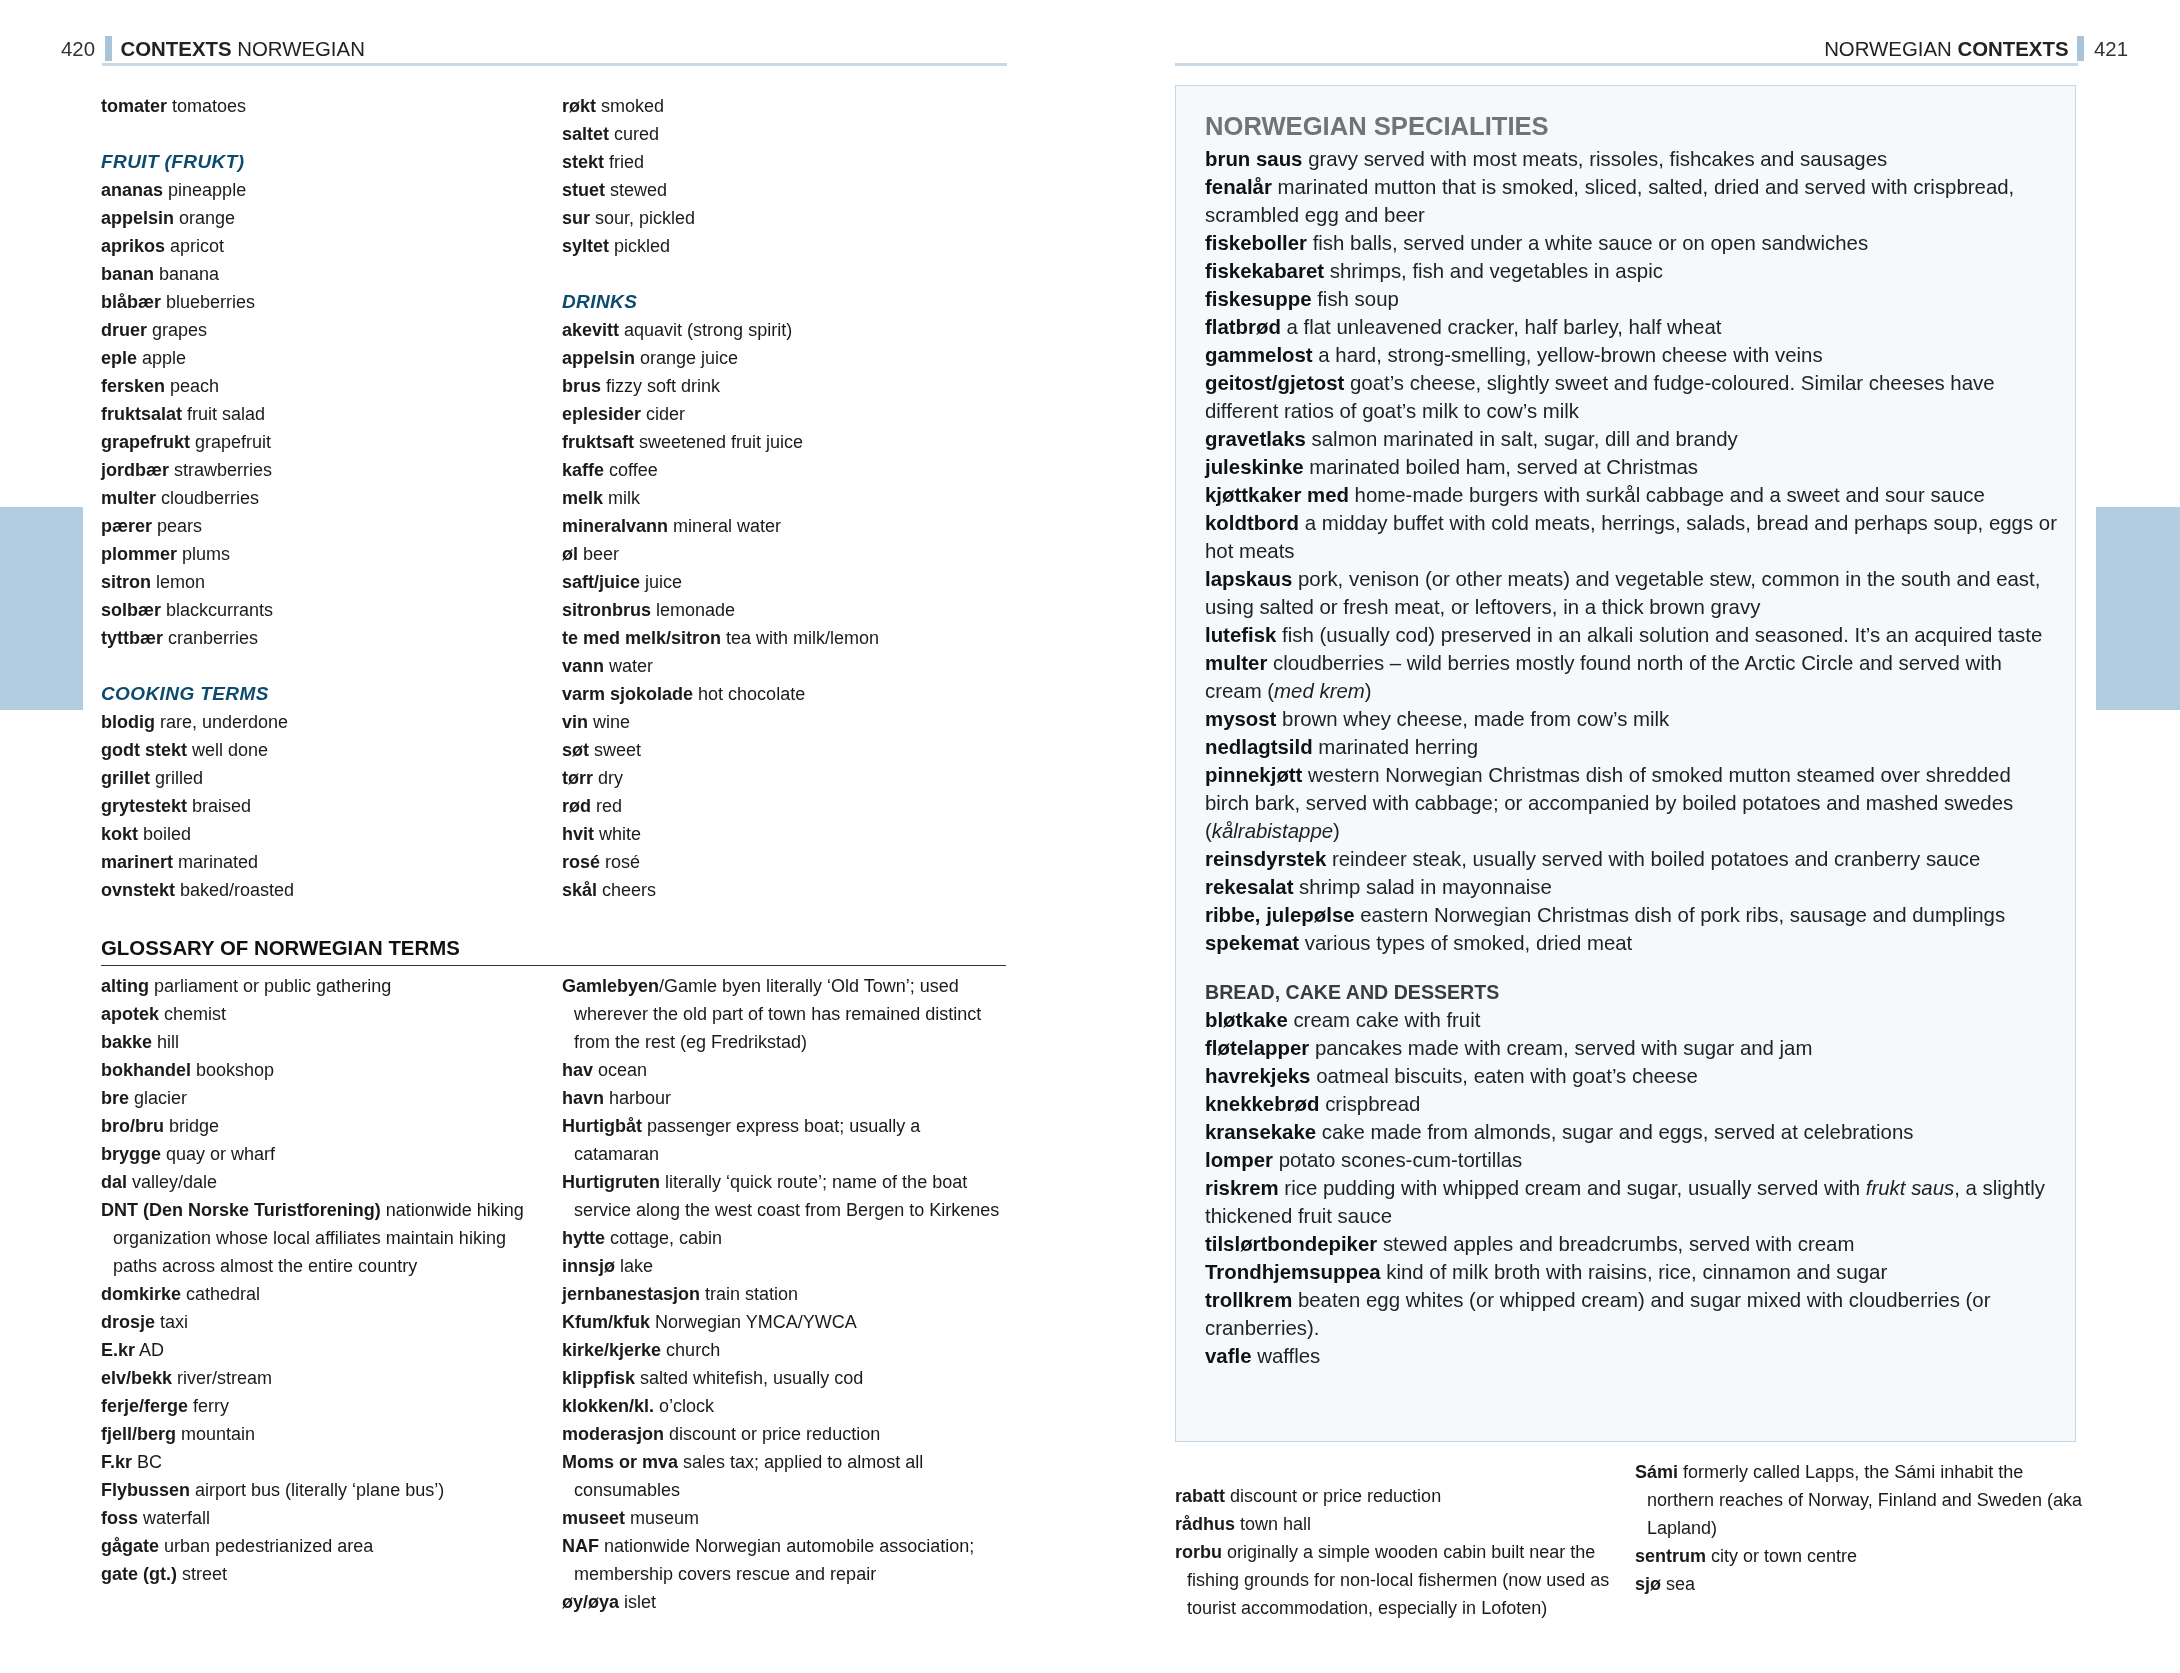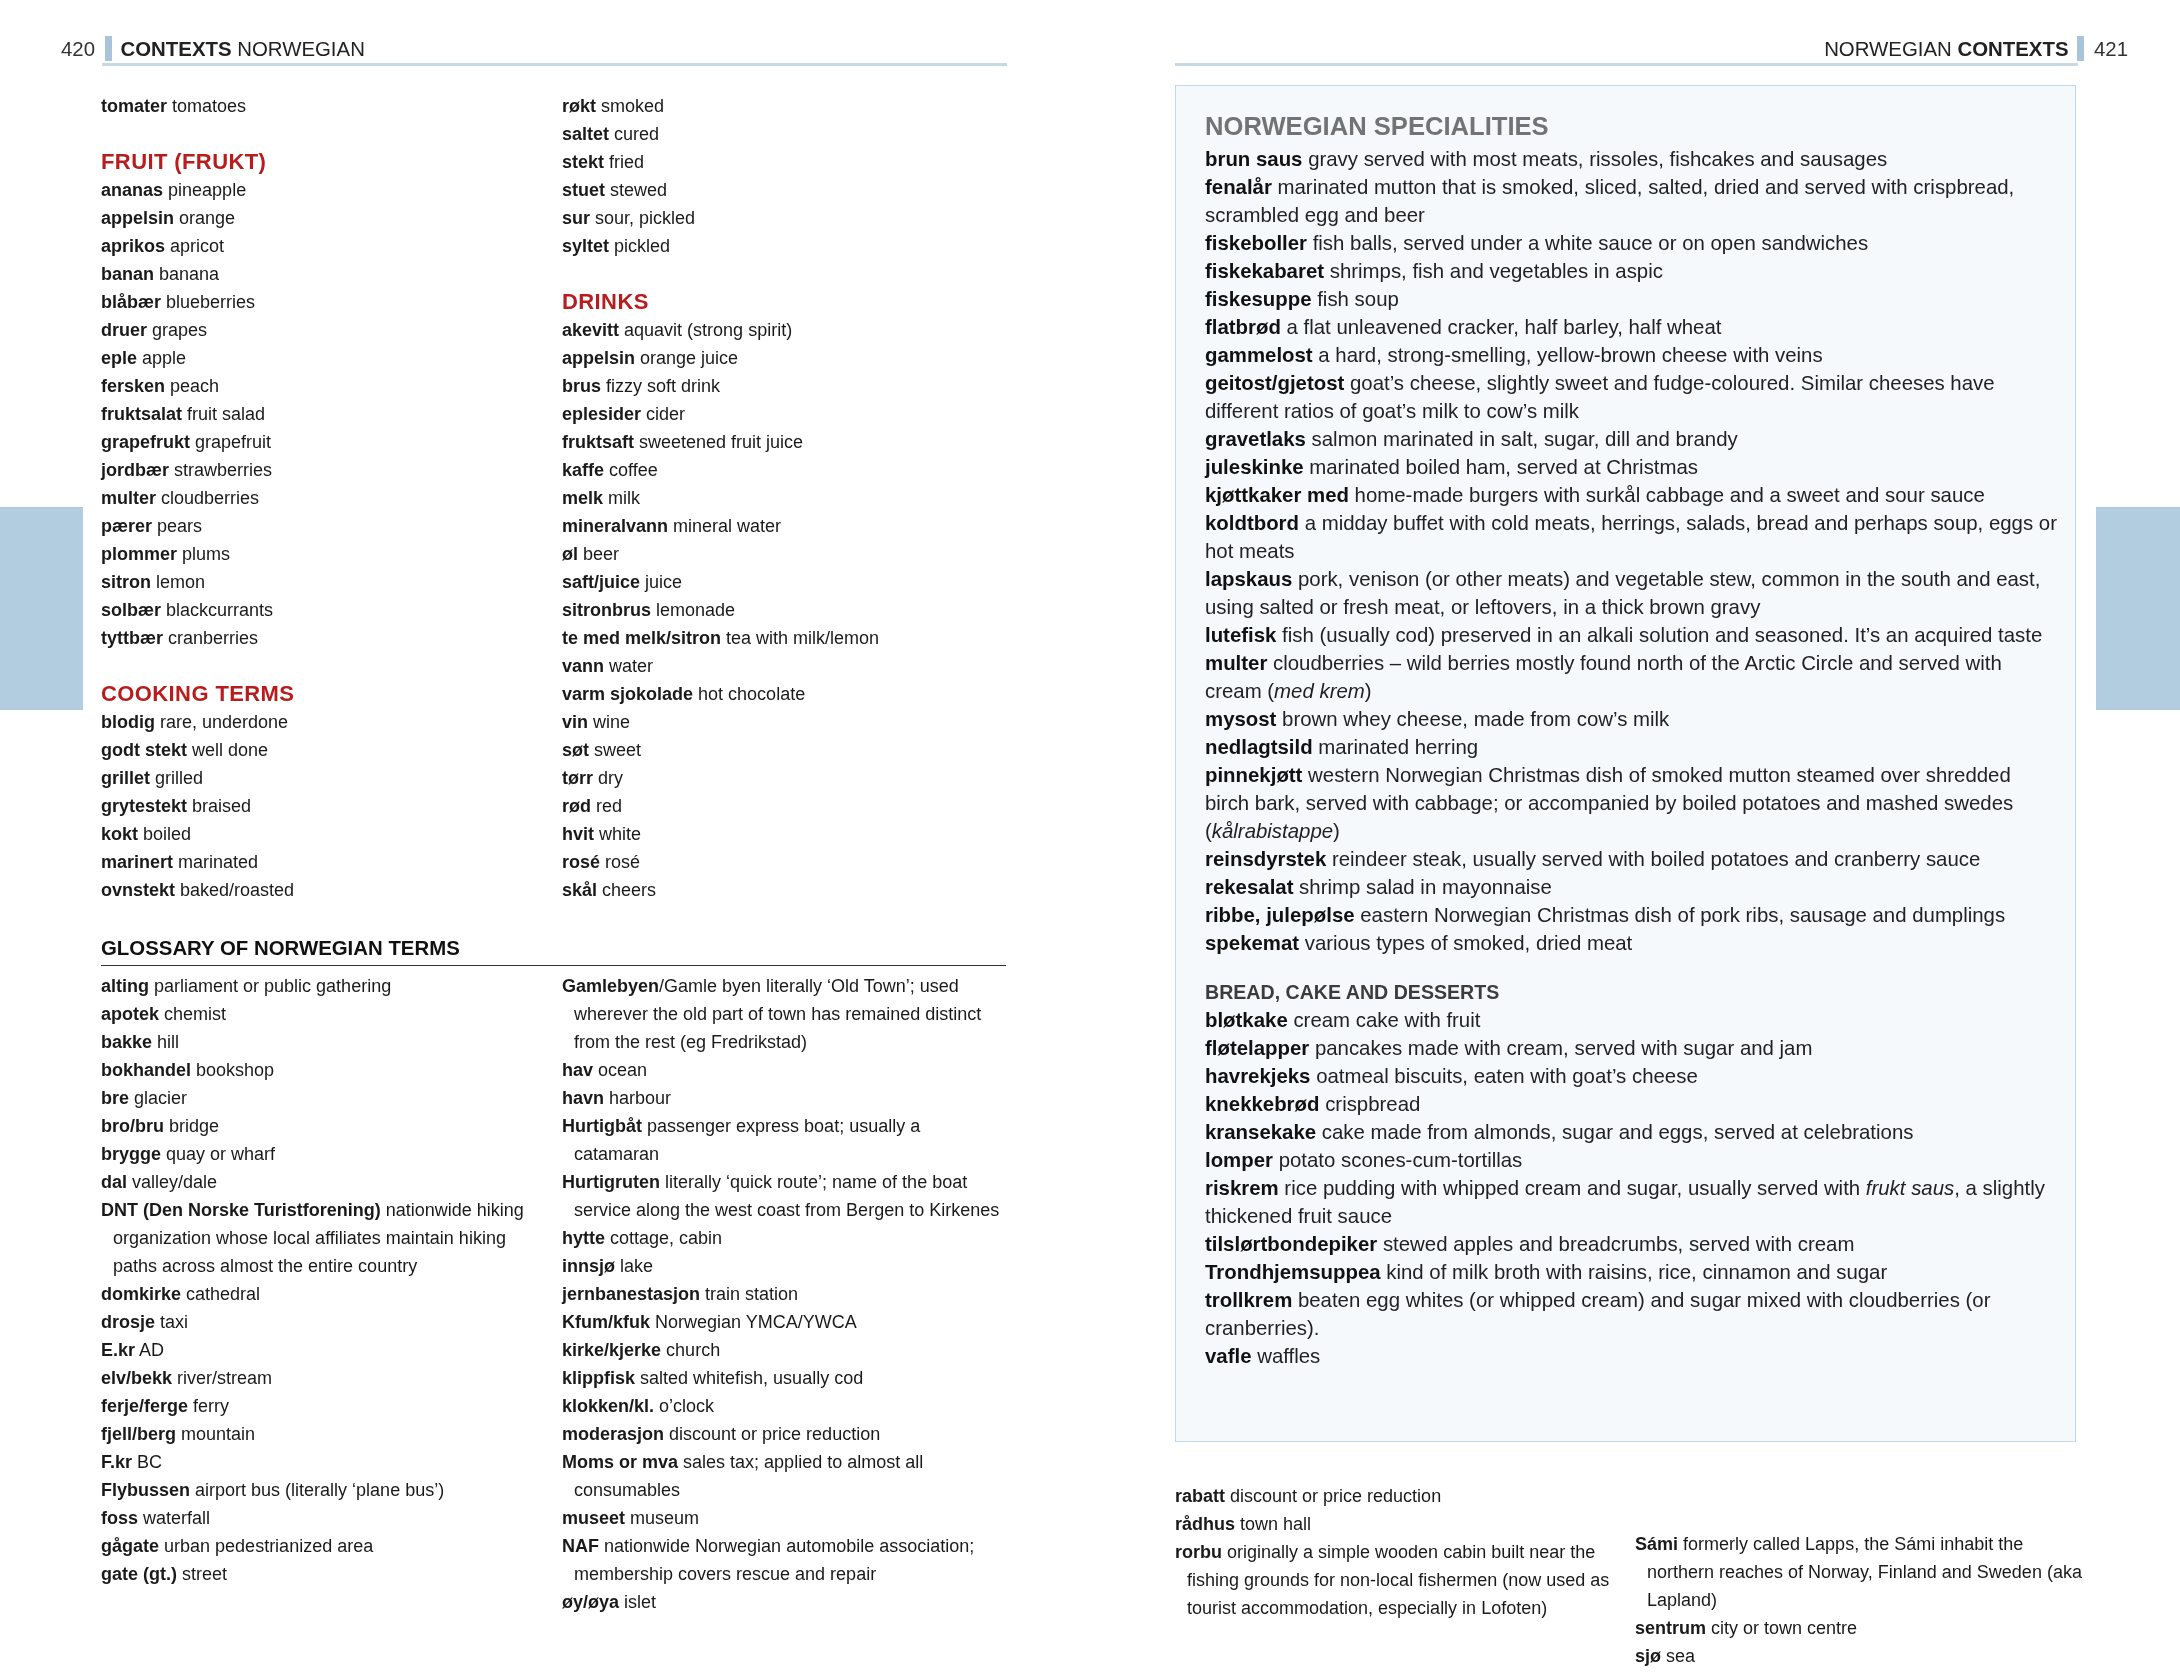--- a/index.html
+++ b/index.html
@@ -24,41 +24,41 @@
   #head-right .marker { margin:0 10.2px 0 8.5px; }
   .head-rule { position:absolute; top:63px; height:2.6px; background:#c8d9e6; }
   #rule-left { left:102px; width:905px; }
   #rule-right { left:1175px; width:903px; }
 
   
   .col { position:absolute; font-size:18px; line-height:28px; }
   .entry { white-space:nowrap; }
   .entry .t { font-weight:700; }
   .entry.wrap { white-space:normal; padding-left:12px; text-indent:-12px; }
-  .sec-head { font-weight:700; font-size:22px; color:#b91c1c; letter-spacing:0.4px; line-height:28px; }
+  .sec-head { font-weight:700; font-size:19px; color:#0c4a6e; letter-spacing:0.4px; line-height:28px;font-style:italic; }
   .gap { height:28px; }
 
   #col-l1 { left:101px; top:92px; width:443px; }
   #col-l2 { left:562px; top:92px; width:460px; }
 
   #gloss-head { position:absolute; left:101px; top:934px; width:905px; font-size:20.4px; font-weight:700; line-height:29px; color:#111; border-bottom:1.7px solid #333; padding-bottom:2px; }
 
   #col-g1 { left:101px; top:972px; width:443px; }
   #col-g2 { left:562px; top:972px; width:443px; }
 
   
   #spec-box { position:absolute; left:1175px; top:85px; width:901px; height:1357px; background:#f6f9fc; border:1.7px solid #c3d8e7; box-sizing:border-box; }
   #spec-inner { position:absolute; left:29px; top:22px; width:852px; font-size:20.4px; line-height:28px; color:#222; }
   #spec-title { font-size:25.6px; font-weight:700; color:#737373; line-height:37px; margin-bottom:0px; }
   #spec-inner .entry { white-space:normal; }
   #spec-inner .t { font-weight:700; color:#111; }
   #bread-head { font-size:19.6px; font-weight:700; color:#3c3c3c; margin-top:21px; line-height:28px; }
 
   #col-r1 { left:1175px; top:1482px; width:443px; }
-  #col-r2 { left:1635px; top:1530px; width:451px; }
+  #col-r2 { left:1635px; top:1458px; width:451px; }
 </style>
 </head>
 <body>
 
 <div id="tab-left" class="side-tab"></div>
 <div id="tab-right" class="side-tab"></div>
 
 <div id="head-left" class="run-head">
   <span class="pg">420</span><span class="marker"></span><b>CONTEXTS</b> <span>NORWEGIAN</span>
 </div>

